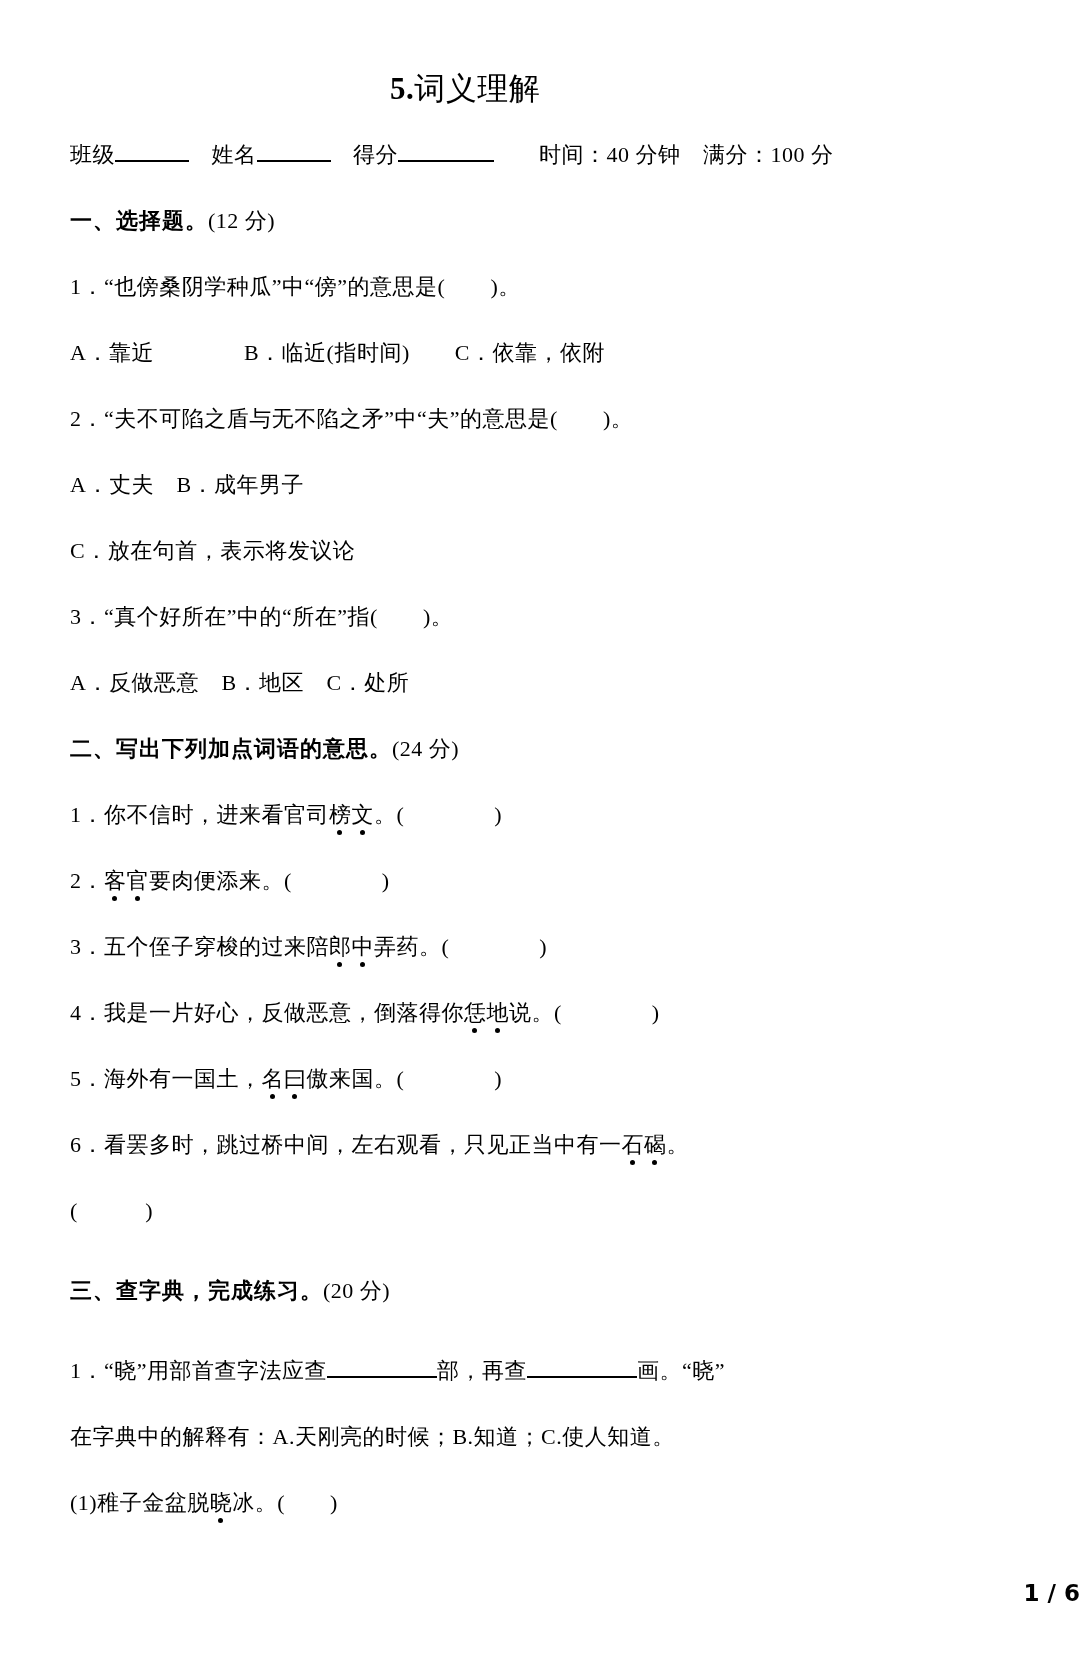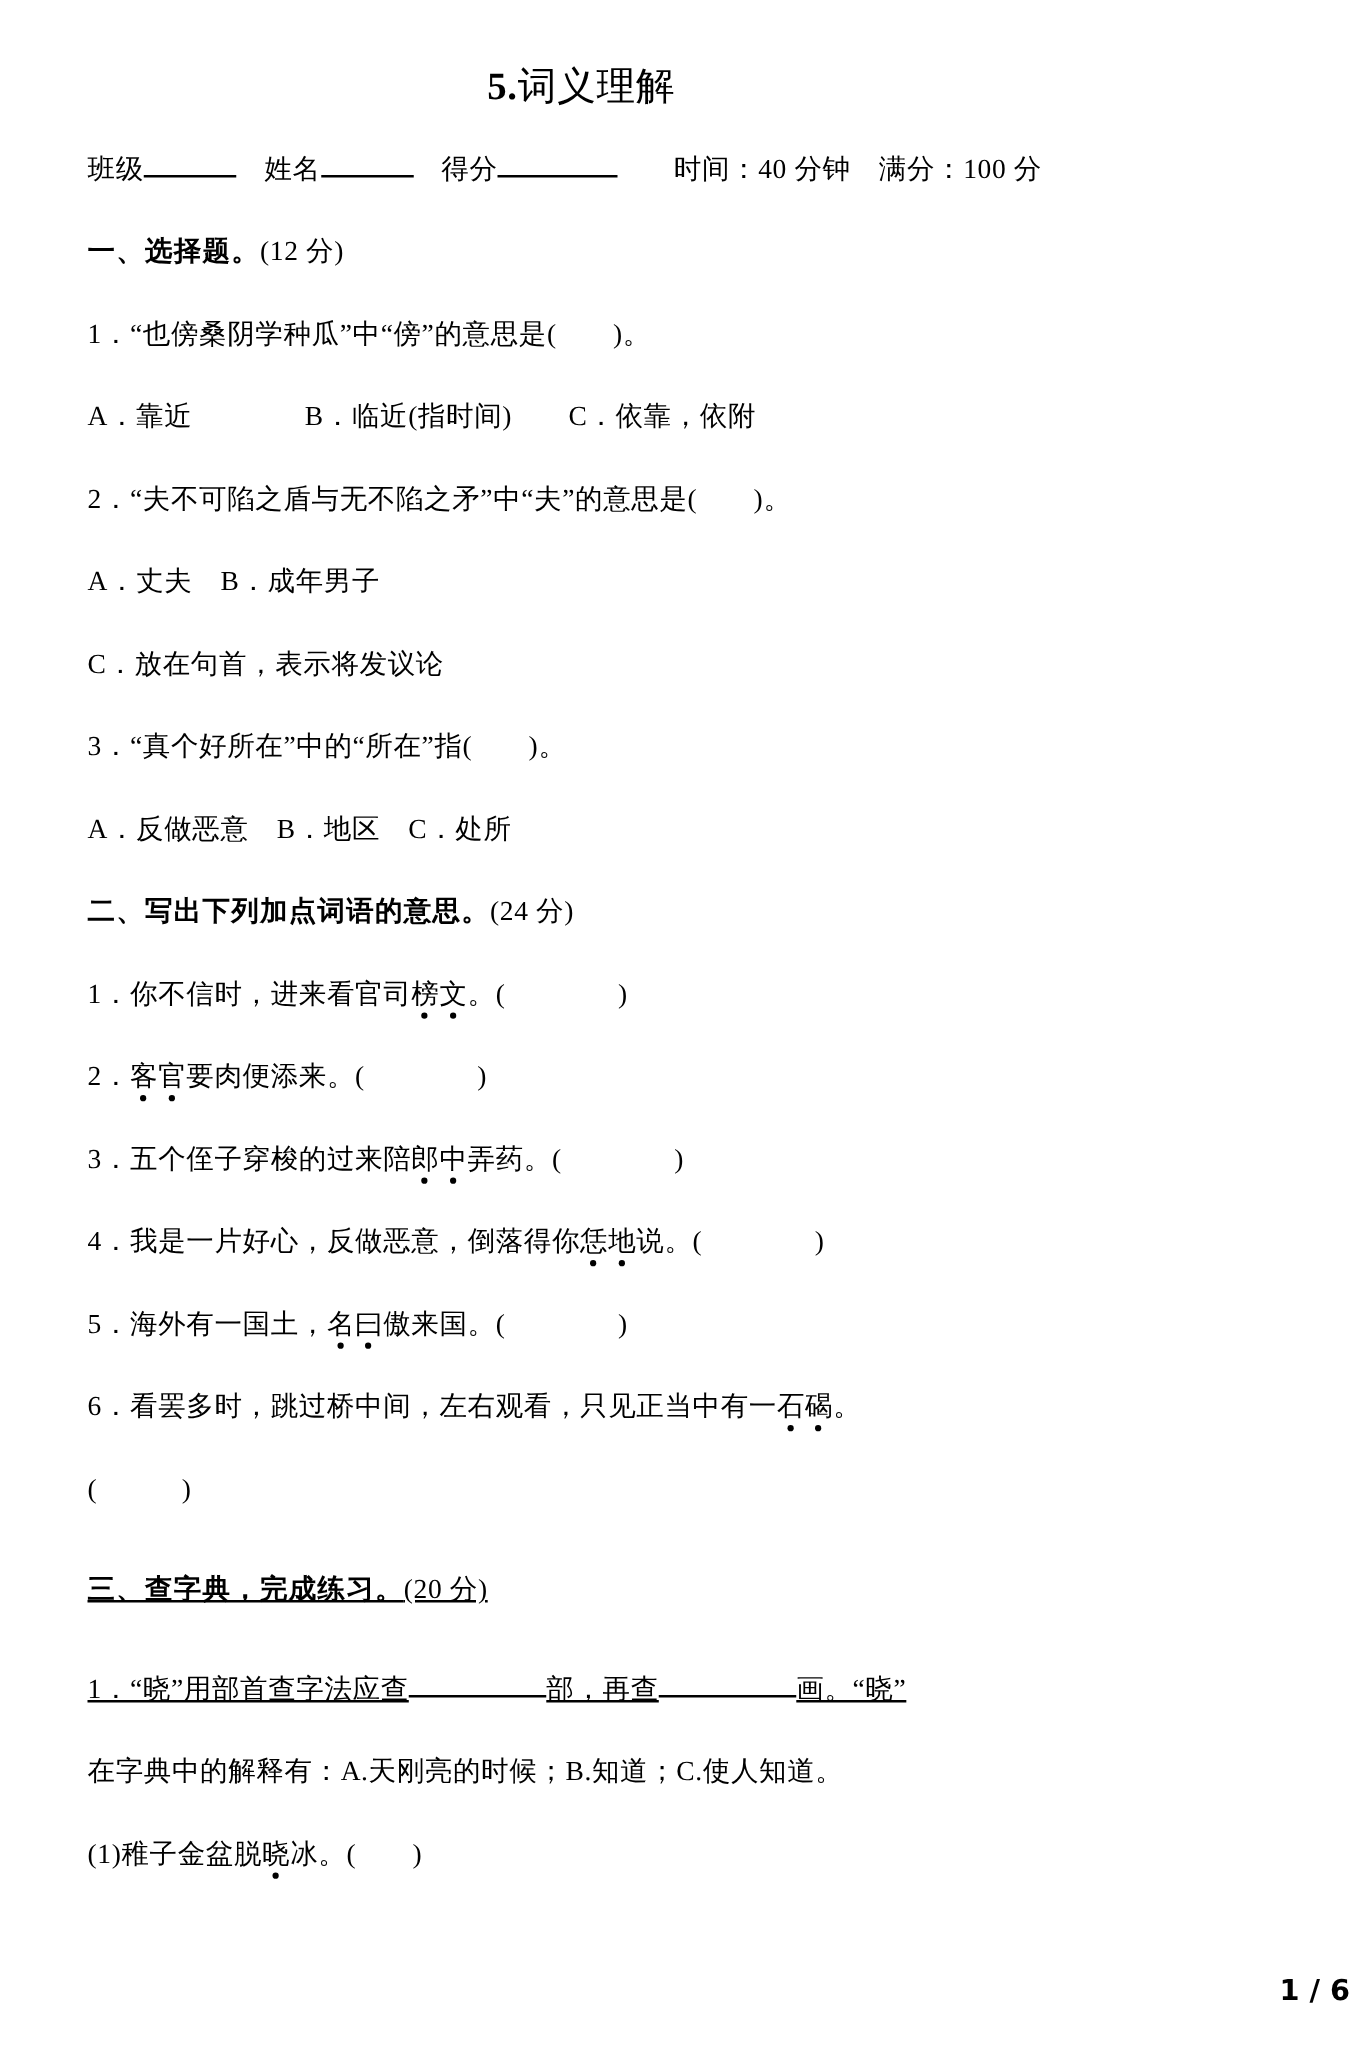--- a/index.html
+++ b/index.html
@@ -12,39 +12,39 @@
     height: 1656px;
     font-family: "Liberation Serif", serif;
     color: #000000;
     position: relative;
     overflow: hidden;
   }
   .page {
     box-sizing: border-box;
     width: 930px;
     height: 1656px;
-    padding: 36px 70px 0 70px;
+    padding: 56px 70px 0 70px;
     position: relative;
   }
   .line {
     font-size: 22px;
     line-height: 66px;
     white-space: pre-wrap;
     letter-spacing: 0.5px;
   }
   .title-line {
     text-align: center;
     font-size: 31px;
   }
   .b { font-weight: 700; }
   .heading-line .b {
     font-family: "Liberation Sans", sans-serif;
     letter-spacing: 1px;
   }
-  .mt14 { margin-top: 14px; text-decoration: underline; }
+  .mt14 { margin-top: 14px; }
   
   .blank {
     display: inline-block;
     height: 1em;
     border-bottom: 2px solid #000;
     vertical-align: baseline;
   }
   
   .emch {
     position: relative;

